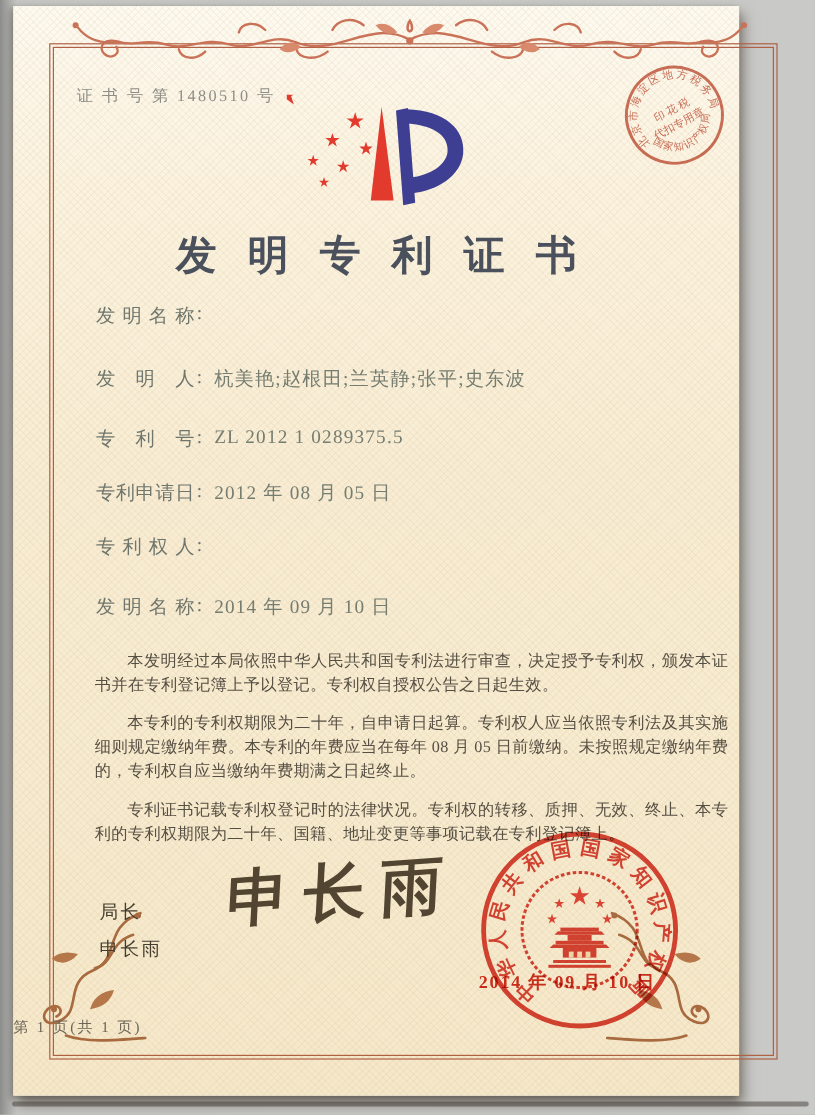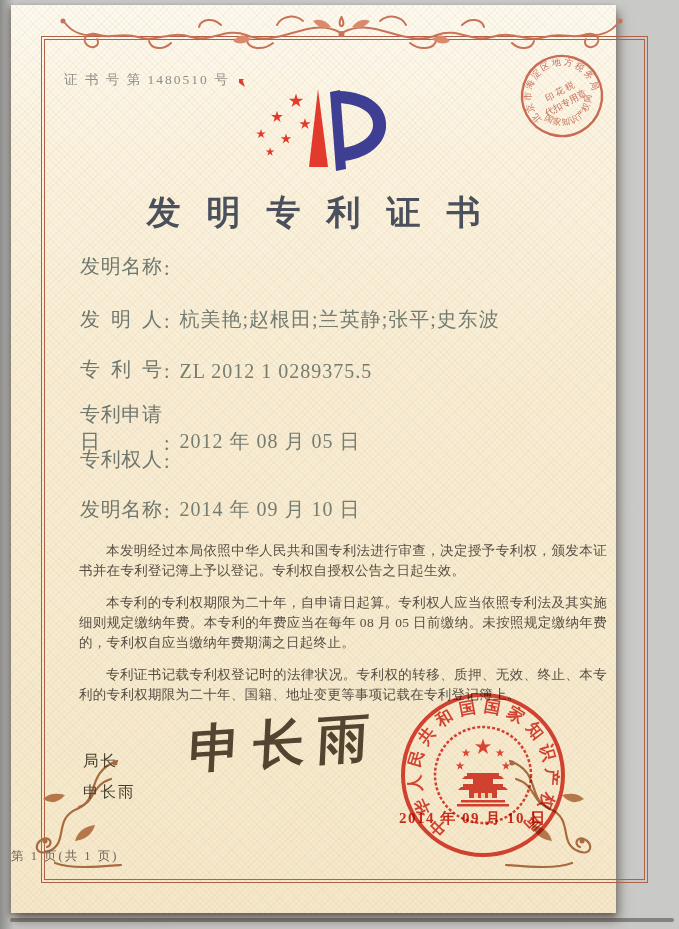--- a/index.html
+++ b/index.html
@@ -16,21 +16,21 @@
   .border-outer{position:absolute;left:30px;top:31px;width:601px;height:841px;border:1px solid #b06044;padding:2px;box-sizing:content-box;}
   .border-inner{width:100%;height:100%;border:1px solid #b06044;box-sizing:border-box;}
   .ornament-top{position:absolute;left:28px;top:4px;width:605px;height:48px;z-index:3;}
   .flourish{position:absolute;width:100px;height:118px;z-index:3;}
   .flourish.left{left:14px;top:750px;}
   .flourish.right{right:14px;top:750px;transform:scaleX(-1);}
   .cert-no{position:absolute;left:53px;top:66px;font-size:13.5px;color:#8e8e86;letter-spacing:2px;z-index:4;}
   .logo{position:absolute;left:50%;top:74px;transform:translateX(-50%);z-index:4;}
   .title{position:absolute;left:0;right:0;top:161px;text-align:center;font-size:34px;font-weight:600;
          color:#4a505c;letter-spacing:26px;text-indent:26px;z-index:4;margin-top:24px;}
-  .frow{position:absolute;left:69px;display:flex;align-items:flex-end;font-size:20px;color:#6f766d;z-index:4;}
+  .frow{position:absolute;left:69px;display:flex;align-items:flex-start;font-size:16px;color:#6f766d;z-index:4;}
   .frow .flabel{display:inline-block;width:82px;text-align:justify;text-align-last:justify;}
   .frow .fcolon{margin:0 10px 0 2px;}
   .frow .fvalue{letter-spacing:1px;color:#757c70;}
   .r1{top:248px}.r2{top:301px}.r3{top:351px}.r4{top:396px}.r5{top:441px}.r6{top:491px}
   .paras{position:absolute;left:56px;top:524px;width:552px;font-size:13.5px;line-height:20px;
          color:#564f43;text-align:justify;z-index:4;}
   .paras p{margin:12px;text-indent:2em;letter-spacing:.3px;}
   .sig-block{position:absolute;left:72px;top:740px;font-size:15.5px;color:#453d2f;line-height:31px;z-index:4;letter-spacing:2px;}
   .autograph{position:absolute;left:178px;top:704px;font-size:52px;font-weight:bold;color:#3c2f1d;
              letter-spacing:12px;transform:rotate(-4deg) skewX(-7deg);opacity:.88;z-index:4;white-space:nowrap;}

